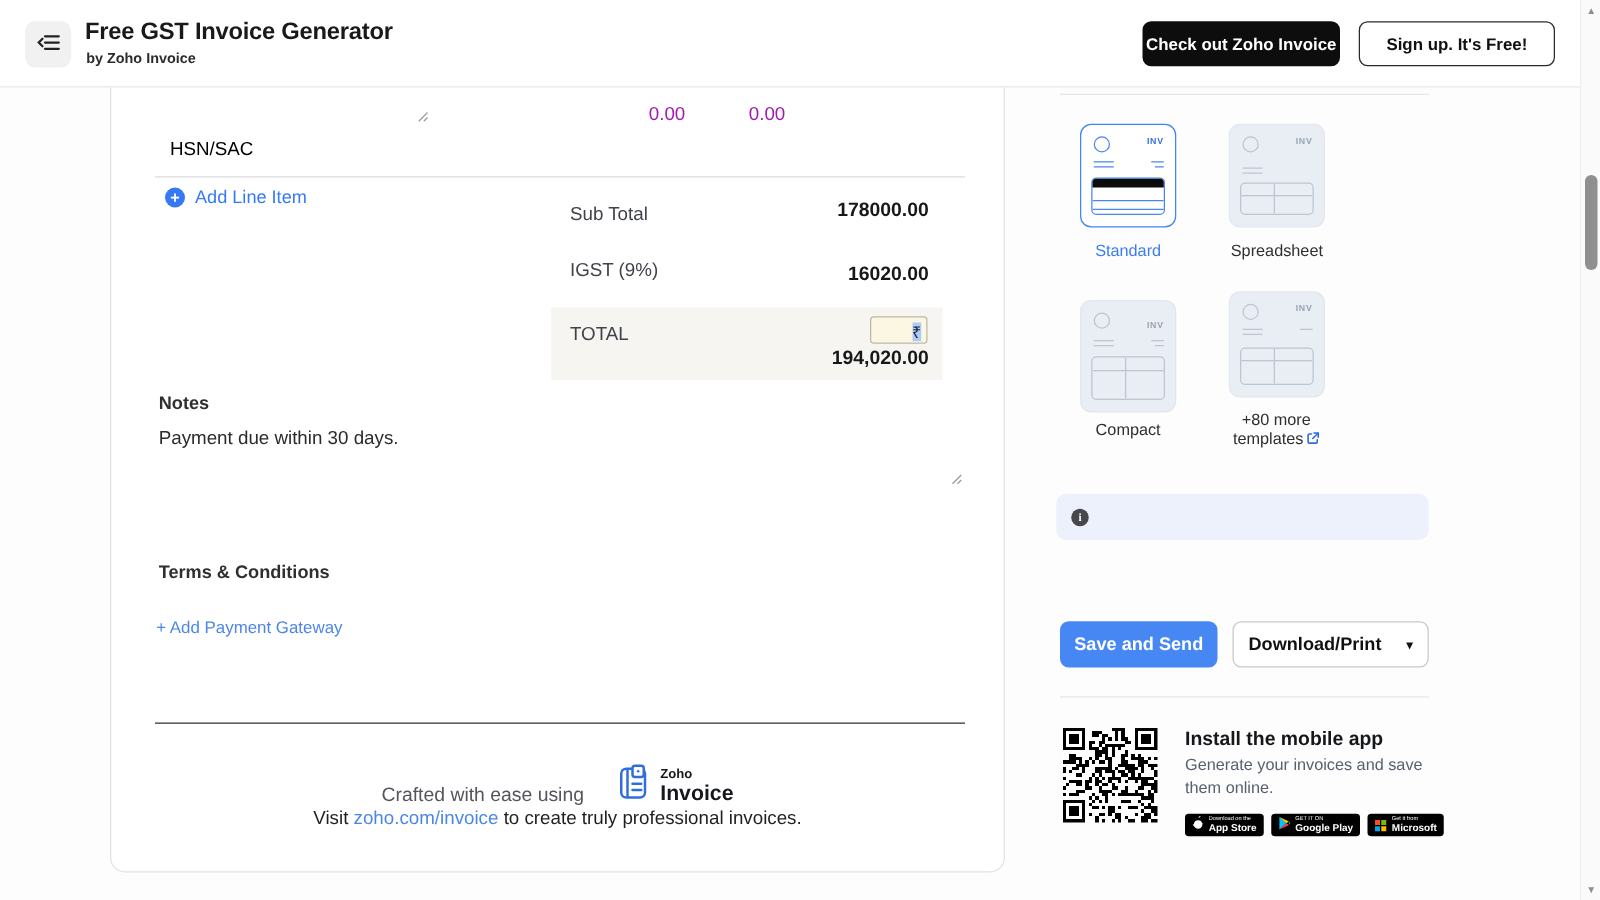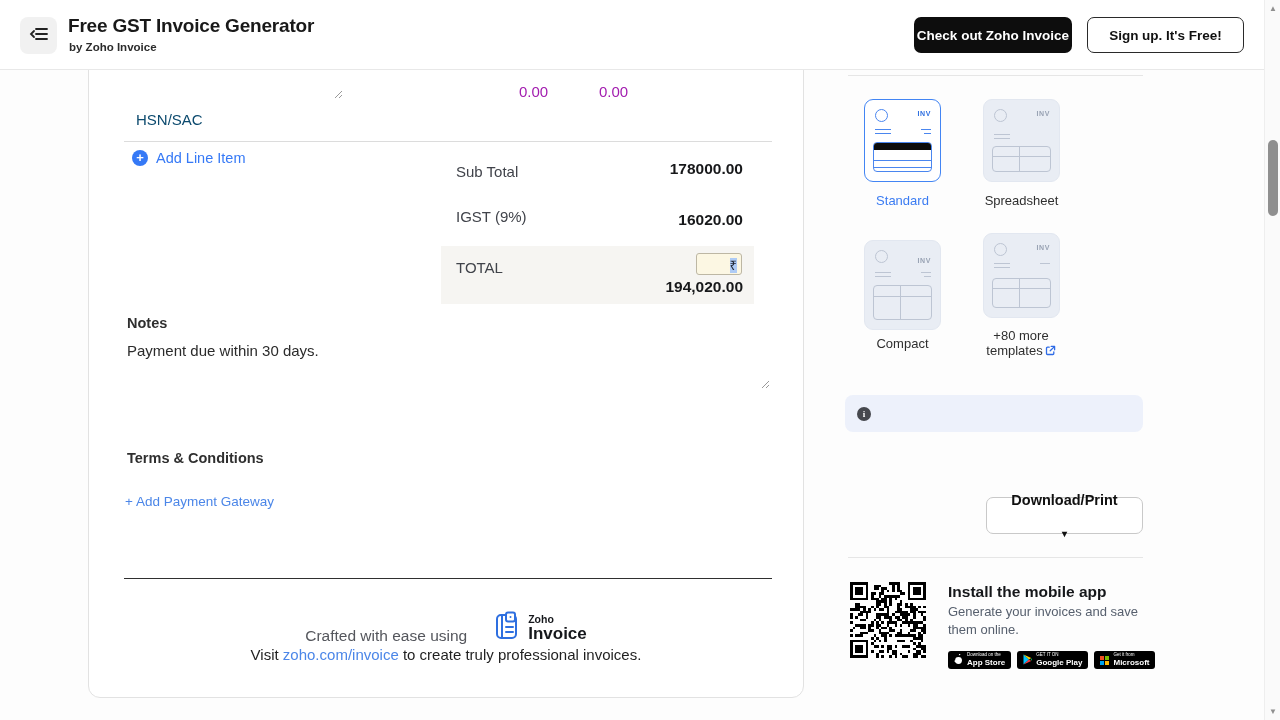--- a/index.html
+++ b/index.html
@@ -12,21 +12,21 @@
   .menu-btn { position:absolute; left:20px; top:17px; width:37px; height:37px; background:#f1f1f1; border:none; border-radius:8px; display:flex; align-items:center; justify-content:center; cursor:pointer; }
   .hdr-title { position:absolute; left:68px; top:15px; font-size:19px; font-weight:700; color:#191919; letter-spacing:-0.2px; }
   .hdr-sub { position:absolute; left:69px; top:41px; font-size:11.5px; font-weight:600; color:#2b2b2b; }
   .btn-dark { position:absolute; left:914px; top:17px; width:158px; height:36px; background:#0d0d0d; color:#fff; border:none; border-radius:7px; font-size:13.5px; font-weight:700; display:flex; align-items:center; justify-content:center; cursor:pointer; font-family:inherit; }
   .btn-light { position:absolute; left:1087px; top:17px; width:157px; height:36px; background:#fff; color:#111; border:1.5px solid #2a2a2a; border-radius:7px; font-size:13.5px; font-weight:700; display:flex; align-items:center; justify-content:center; cursor:pointer; font-family:inherit; }
 
   
   .card { position:absolute; left:88px; top:34px; width:716px; height:664px; background:#fff; border:1px solid #e2e2e2; border-radius:12px; z-index:1; }
   .resizer { position:absolute; width:10px; height:10px; }
   .cell-val { position:absolute; width:64px; font-size:15px; color:#a21caf; text-align:left; background:transparent; border:none; font-family:inherit; }
-  .hsn { position:absolute; left:47px; top:76px; font-size:15px; color:#0c4a6e; background:transparent; border:none; width:200px; font-family:inherit; }
+  .hsn { position:absolute; left:47px; top:76px; font-size:15px; color:#000000; background:transparent; border:none; width:200px; font-family:inherit; }
   .div-light { position:absolute; height:0; border-top:1px solid #dcdcdc; }
   .add-line { position:absolute; left:43px; top:115px; display:flex; align-items:center; gap:8px; color:#3579f6; font-size:14.5px; font-weight:500; text-decoration:none; cursor:pointer; }
   .plus-ic { width:16px; height:16px; border-radius:50%; background:#3579f6; color:#fff; font-size:13px; font-weight:700; line-height:15px; text-align:center; display:inline-block; }
   .tot-label { position:absolute; font-size:15px; color:#40434a; }
   .tot-num { position:absolute; width:120px; text-align:right; font-size:15.5px; font-weight:700; color:#17181a; }
   .total-row { position:absolute; left:352px; top:211px; width:313px; height:58px; background:#f6f5f2; }
   .cur-box { position:absolute; left:255px; top:7px; width:46px; height:22px; background:#fcf7e3; border:1px solid #bdb7a4; border-radius:3px; text-align:right; padding:2px 4px; font-size:13px; color:#1d2430; cursor:text; }
   .cur-box .sel { background:#aecbf5; }
   .sec-label { position:absolute; font-size:14.5px; font-weight:600; color:#2f2f2f; }
   .notes-area { position:absolute; left:35px; top:302px; width:648px; height:50px; font-size:15px; color:#2b2b2b; background:transparent; cursor:text; }
@@ -60,21 +60,21 @@
   .blue { border-color:#4a86ef; color:#2e6fe0; }
   .grayc { border-color:#bdc5d3; color:#98a2b3; }
   .thumb-label { position:absolute; text-align:center; font-size:13px; color:#2f2f2f; cursor:pointer; }
   .thumb-label.sel { color:#3b7cf2; }
   .info-box { position:absolute; left:845px; top:395px; width:298px; background:#edf1fb; border-radius:8px; padding:10px 12px 11px 12px; display:flex; gap:8px; }
   .info-ic { flex:0 0 auto; width:14px; height:14px; margin-top:2px; background:#46484e; color:#fff; border-radius:50%; font-size:9px; font-weight:700; text-align:center; line-height:14px; font-family:"Liberation Serif", serif; }
   .info-txt { font-size:13.5px; line-height:1.48; color:#16181d; }
   .info-txt a { color:#2e6be6; text-decoration:none; cursor:pointer; }
   .ext-ic { display:inline-block; vertical-align:-1px; margin-left:2px; }
   .btn-save { position:absolute; left:848px; top:497px; width:126px; height:37px; background:#4687f4; color:#fff; border:none; border-radius:7px; font-size:14.5px; font-weight:700; cursor:pointer; font-family:inherit; }
-  .btn-dl { position:absolute; left:986px; top:497px; width:157px; height:37px; background:#fff; color:#111; border:1px solid #c9c9c9; border-radius:7px; font-size:14.5px; font-weight:700; cursor:pointer; font-family:inherit; display:flex; align-items:center; justify-content:center; gap:20px;flex-direction:column; }
+  .btn-dl { position:absolute; left:986px; top:497px; width:157px; height:37px; background:#fff; color:#111; border:1px solid #c9c9c9; border-radius:7px; font-size:14.5px; font-weight:700; cursor:pointer; font-family:inherit; display:flex; align-items:center; justify-content:center; gap:20px; }
   .caret { font-size:10px; }
   .qr { position:absolute; left:850px; top:582px; width:76px; height:76px; }
   .app-title { position:absolute; left:948px; top:583px; font-size:15.5px; font-weight:600; color:#15171a; }
   .app-sub { position:absolute; left:948px; top:603px; width:205px; font-size:13px; line-height:1.38; color:#57606e; }
   .badges { position:absolute; left:948px; top:639px; display:flex; gap:6px;margin-top:12px; }
   .badge { height:18px; background:#000; border-radius:3px; color:#fff; display:flex; align-items:center; gap:4px; padding:2px 6px; cursor:pointer; }
   .badge-txt { display:flex; flex-direction:column; line-height:1; }
   .badge-l1 { font-size:4.5px; }
   .badge-l2 { font-size:8px; font-weight:700; margin-top:1px; white-space:nowrap; }
   .ms-grid { width:9px; height:9px; display:grid; grid-template-columns:4px 4px; grid-template-rows:4px 4px; gap:1px; }
@@ -234,20 +234,21 @@
           <path d="M4.2 2.2 H2.5 A1 1 0 0 0 1.5 3.2 V8.5 A1 1 0 0 0 2.5 9.5 H7.8 A1 1 0 0 0 8.8 8.5 V6.8"></path>
           <path d="M6.2 1.4 H9.6 V4.8"></path>
           <line x1="5.2" y1="5.8" x2="9.4" y2="1.6"></line>
         </svg></span>
   </div>
 
   <div class="info-box">
     <span class="info-ic">i</span>
   </div>
 
+  <button class="btn-save">Save and Send</button>
   <button class="btn-dl">
     <span>Download/Print</span>
     <span class="caret">▾</span>
   </button>
 
   <div class="sb-div" style="top:557px;"></div>
 
   <svg class="qr" id="qr-svg" viewBox="0 0 29 29" shape-rendering="crispEdges">
       <rect x="0" y="0" width="29" height="29" fill="#fff"></rect>
       <rect x="15" y="0" width="1" height="1" fill="#000"></rect>

